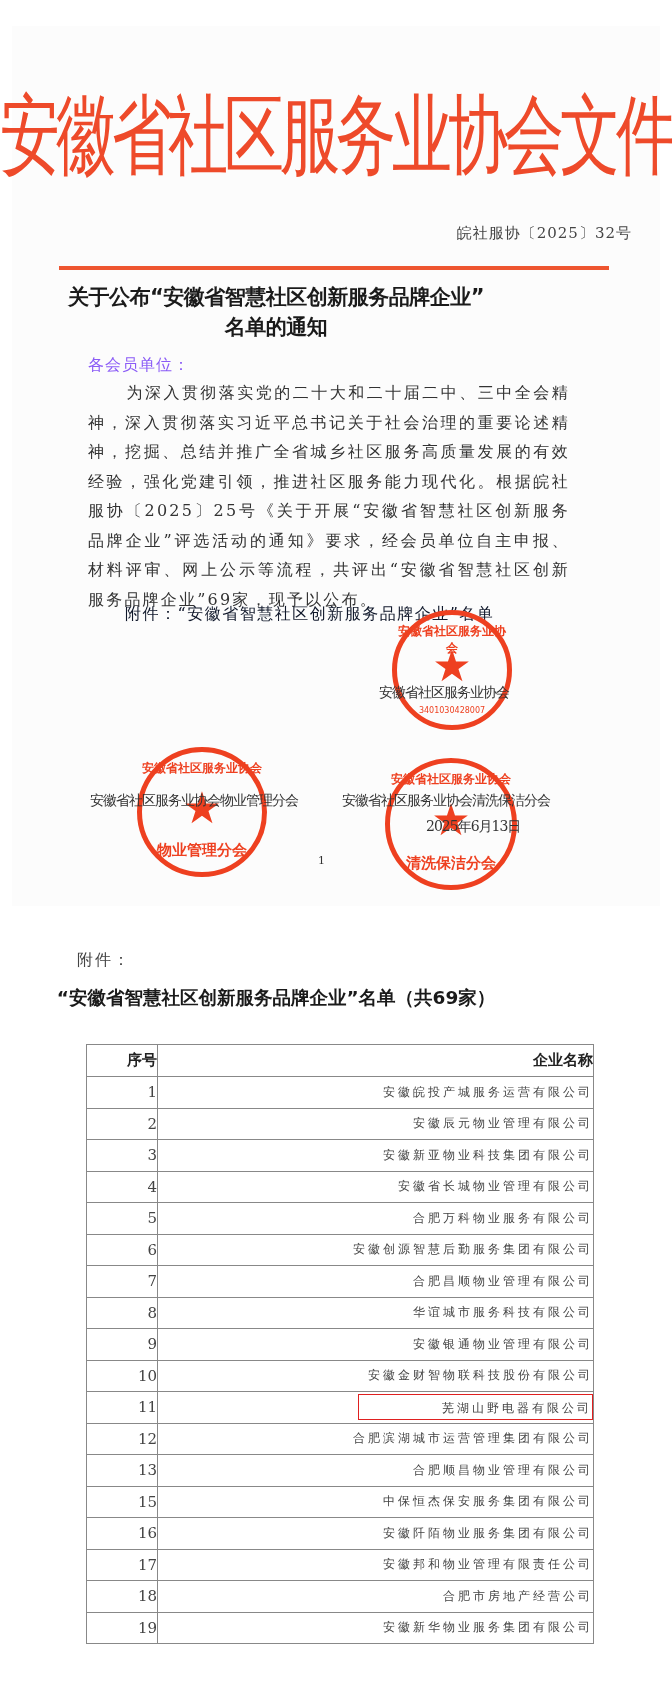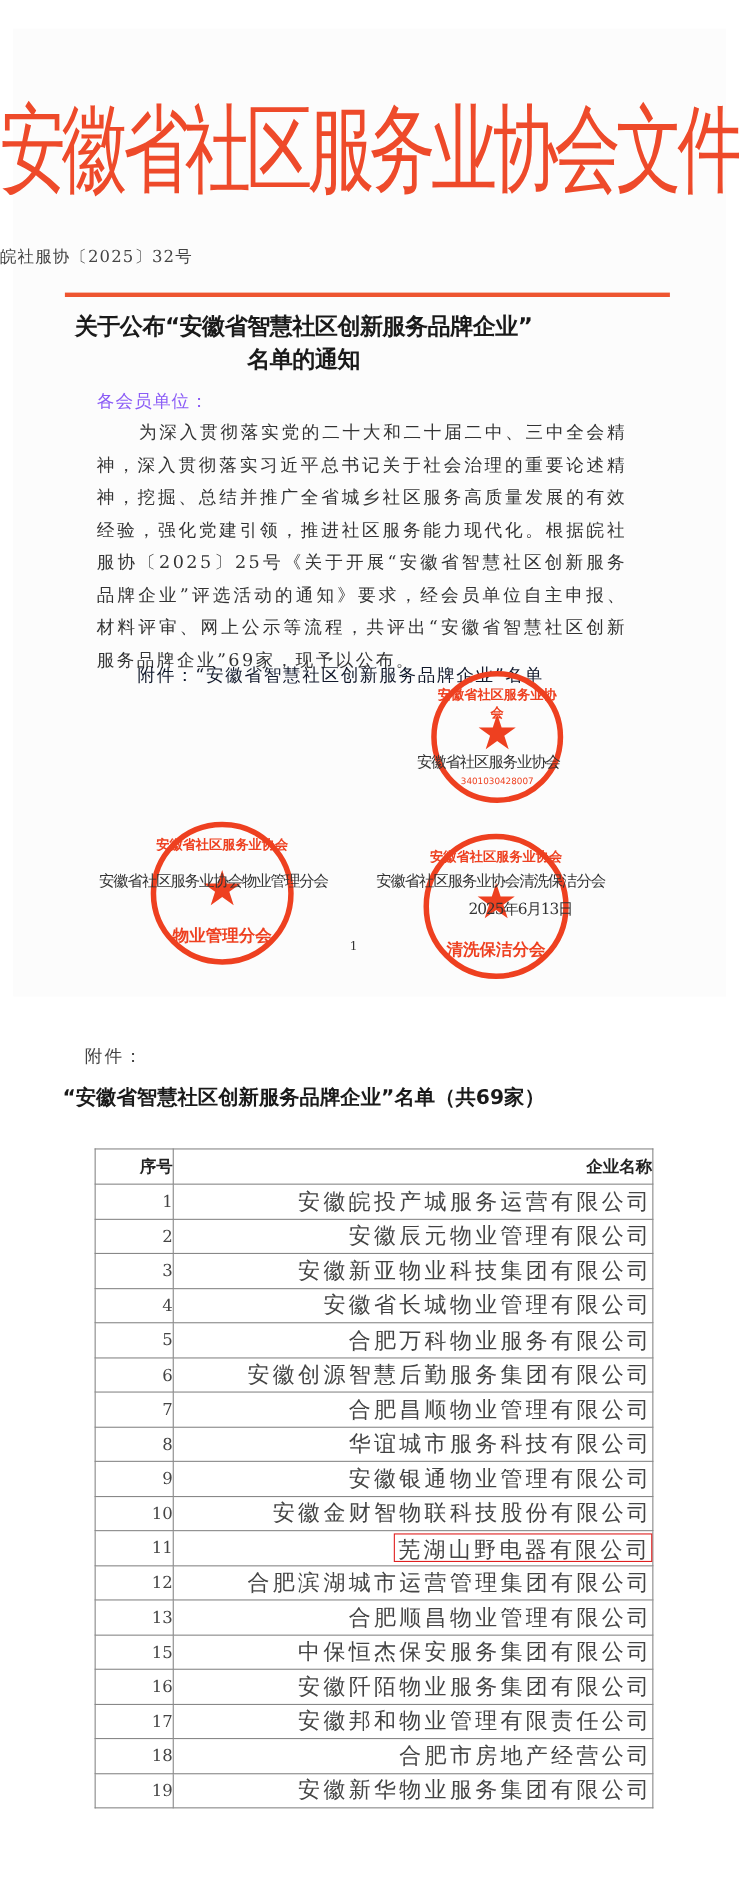--- a/index.html
+++ b/index.html
@@ -4,21 +4,21 @@
   <style>
     html, body { margin: 0; padding: 0; background: #ffffff; }
     body { width: 672px; height: 1706px; position: relative; overflow: hidden;
            font-family: "DejaVu Serif", "Liberation Serif", serif; color: #333; }
 
     .page1 { position: absolute; left: 12px; top: 26px; width: 648px; height: 880px; background: #fcfcfc; }
 
     .masthead { position: absolute; left: 0; top: 78px; width: 672px; text-align: center;
                 font-family: "DejaVu Serif", serif; color: #ee4a2a; font-size: 60px; letter-spacing: -4px;
                 transform: scaleY(1.45); transform-origin: top center; white-space: nowrap; }
-    .docno { position: absolute; left: 0; top: 224px; width: 632px; text-align: left; font-size: 15px; color: #444; letter-spacing: 1px; }
+    .docno { position: absolute; left: 0; top: 224px; width: 632px; text-align: right; font-size: 15px; color: #444; letter-spacing: 1px; }
     .redline { position: absolute; left: 59px; top: 266px; width: 550px; height: 4px; background: #ee5530; }
 
     .title { position: absolute; left: 0; top: 282px; width: 552px; text-align: center; font-family: "DejaVu Sans", sans-serif;
              font-weight: bold; font-size: 21px; line-height: 30px; color: #1a1a1a; letter-spacing: -0.5px; }
 
     .salute { position: absolute; left: 88px; top: 355px; font-size: 16px; color: #8b5cf6; letter-spacing: 1px; }
     .body-text { position: absolute; left: 88px; top: 378px; width: 482px; font-size: 16px; line-height: 29.5px;
                  color: #333; text-indent: 2.4em; letter-spacing: 2.2px; text-align: justify; }
     .attachment-line { position: absolute; left: 125px; top: 604px; font-size: 16px; color: #0f172a; letter-spacing: 1.5px; }
 
@@ -31,21 +31,21 @@
     .sign { position: absolute; font-family: "DejaVu Sans", sans-serif; font-size: 14px; color: #333; letter-spacing: -1px; white-space: nowrap; }
     .pageno { position: absolute; left: 318px; top: 854px; font-size: 11px; color: #333; }
 
     .annex-label { position: absolute; left: 77px; top: 950px; font-size: 16px; color: #444; letter-spacing: 2px; }
     .list-title { position: absolute; left: 0; top: 985px; width: 552px; text-align: center; font-family: "DejaVu Sans", sans-serif;
                   font-weight: bold; font-size: 18.5px; color: #1a1a1a; letter-spacing: 0px; }
 
     table.list { position: absolute; left: 86px; top: 1044px; width: 508px; border-collapse: collapse; }
     table.list th, table.list td { border: 1.5px solid #888; height: 30.5px; padding: 0; text-align: right; vertical-align: middle; }
     table.list th { font-family: "DejaVu Sans", sans-serif; font-weight: bold; font-size: 15px; color: #222; height: 31px; }
-    table.list td { font-size: 20px; color: #444; letter-spacing: 3px; }
+    table.list td { font-size: 12px; color: #444; letter-spacing: 3px; }
     table.list td.num { width: 70px; letter-spacing: 0; font-size: 15px; }
     .hl { display: inline-block; border: 1.5px solid #e02020; width: 235px; height: 26px; line-height: 26px; box-sizing: border-box; }
   </style>
 </head>
 <body>
 
 <div class="page1"></div>
 
 <div class="masthead">安徽省社区服务业协会文件</div>
 <div class="docno">皖社服协〔2025〕32号</div>

